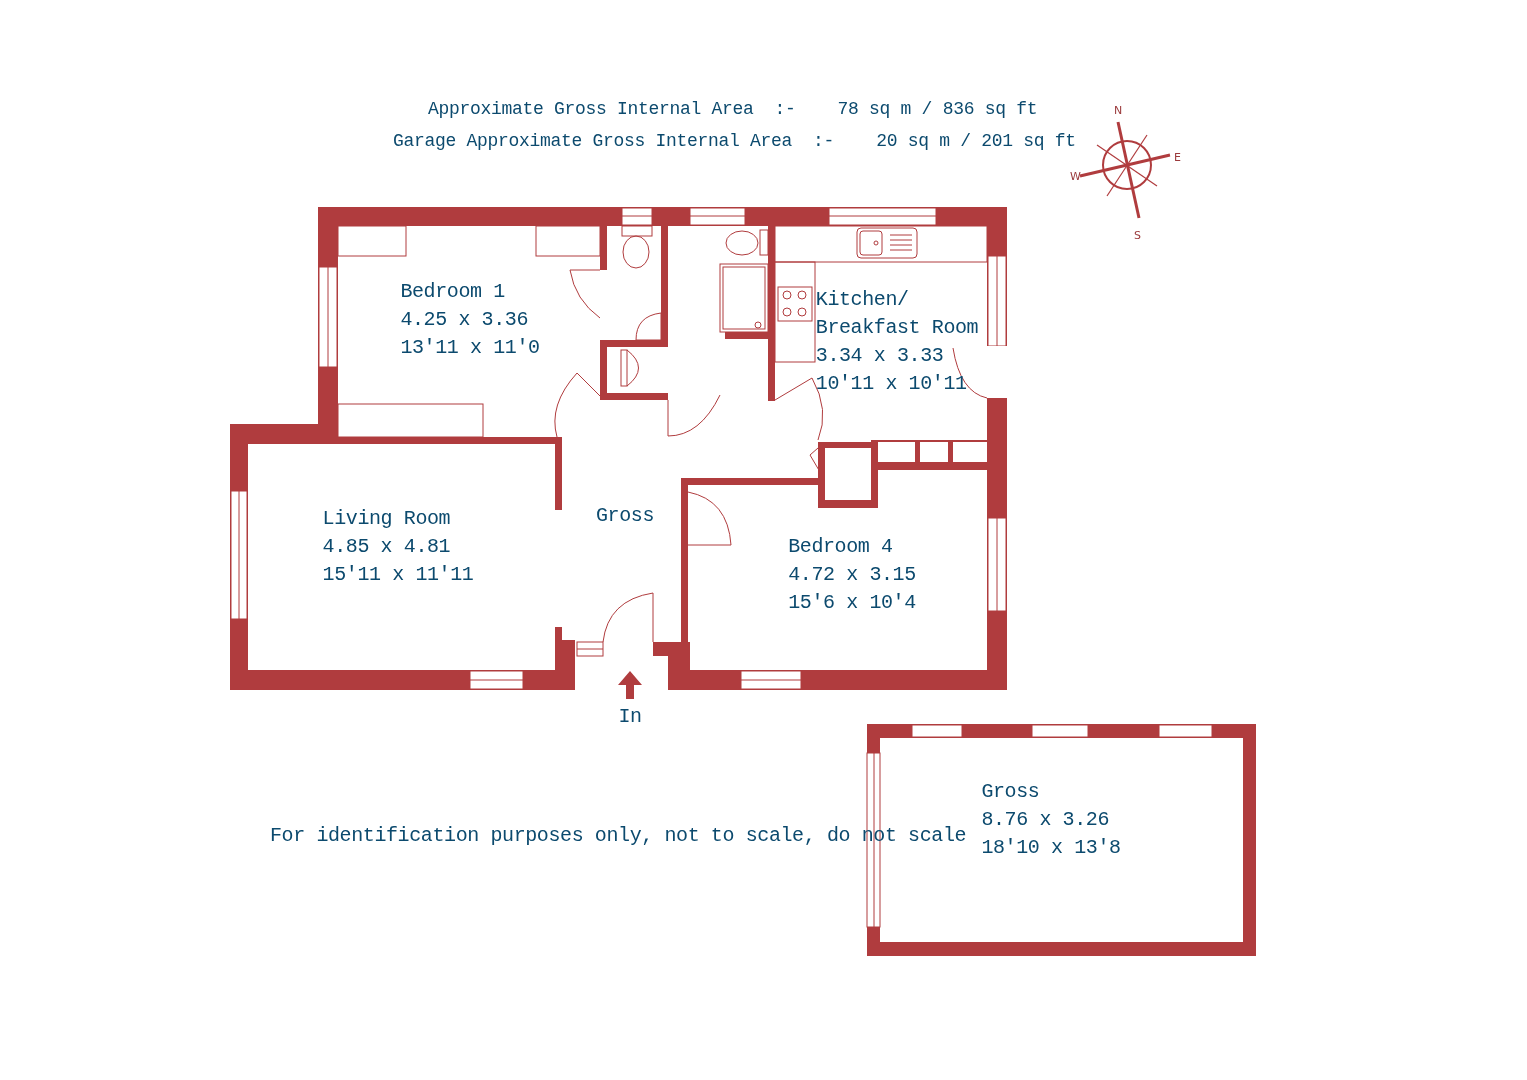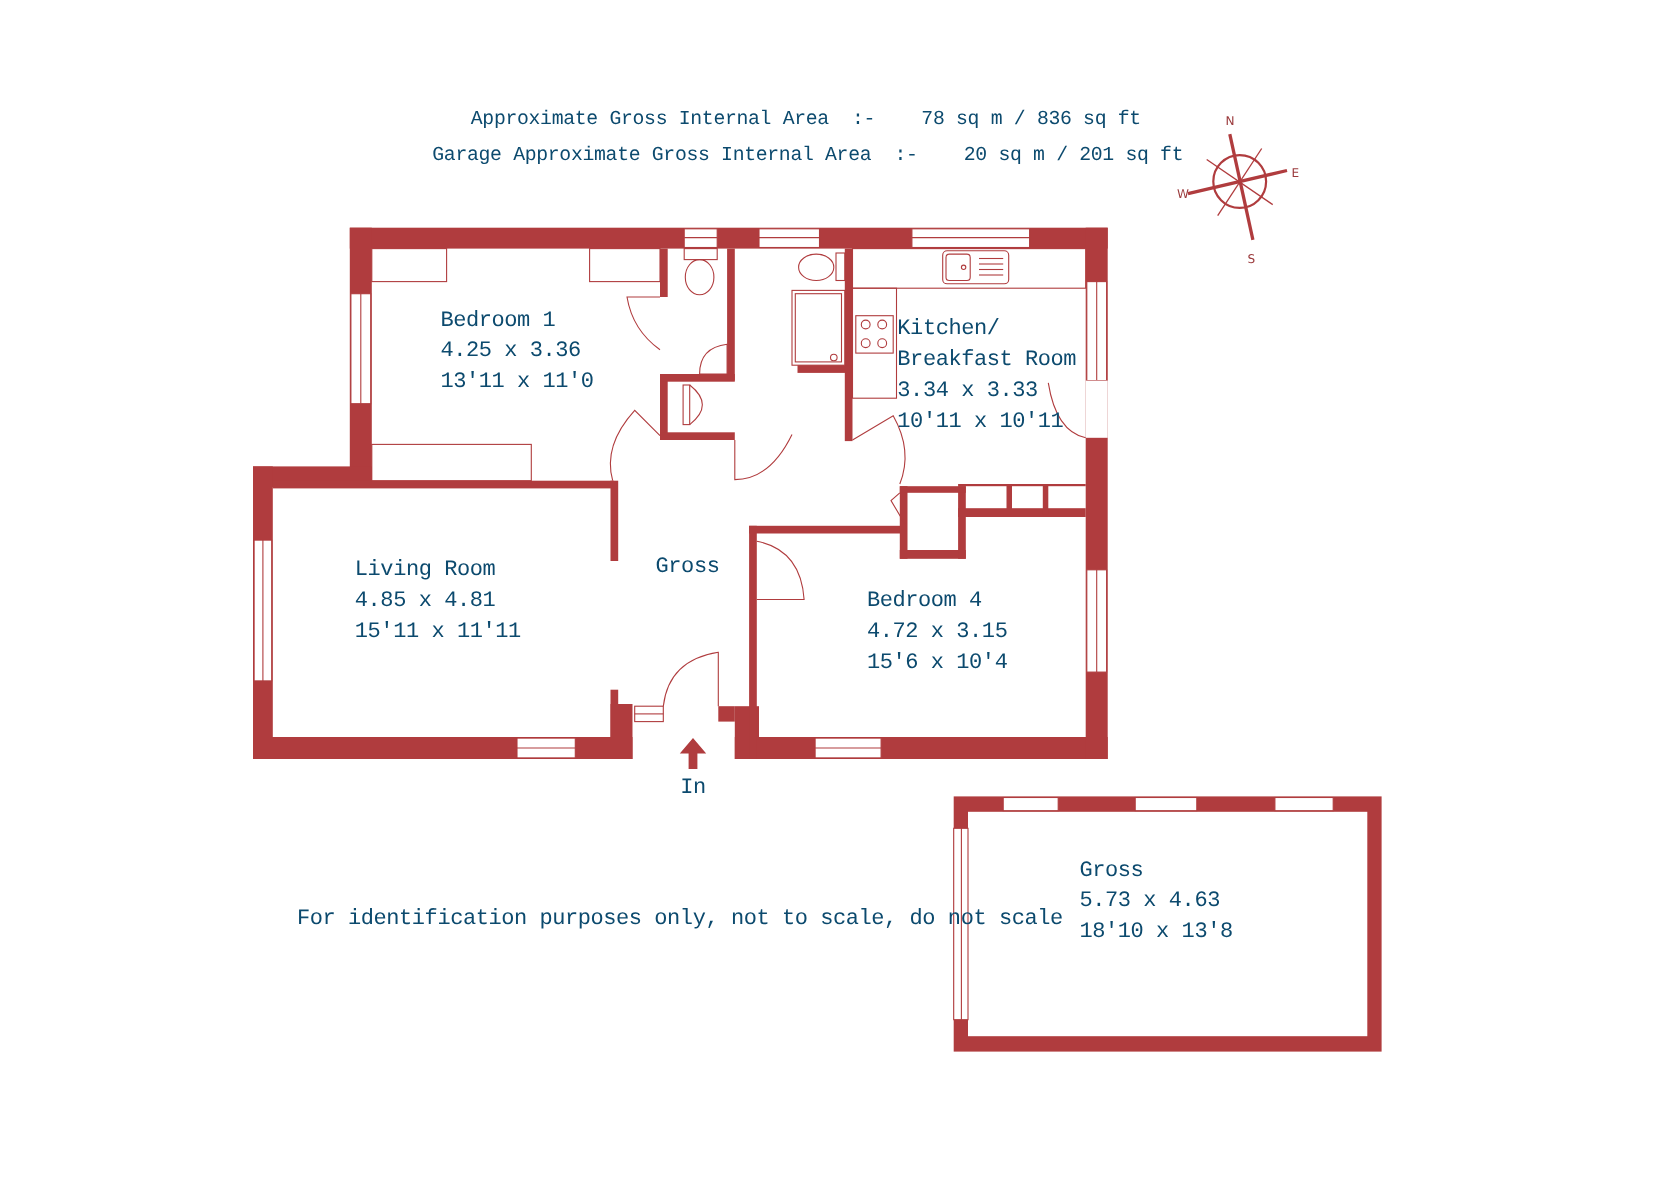--- a/index.html
+++ b/index.html
@@ -211,19 +211,19 @@
 </div>
 
 <div class="txt room-label" style="left:852px; top:533px;">
   <div>Bedroom 4</div>
   <div>4.72 x 3.15</div>
   <div>15'6 x 10'4</div>
 </div>
 
 <div class="txt room-label" style="left:1051px; top:778px;">
   <div>Gross</div>
-  <div>5.73 x 4.63</div>
+  <div>8.76 x 3.26</div>
   <div>18'10 x 13'8</div>
 </div>
 
 <div class="txt room-label" style="left:630px; top:703px;">In</div>
 
 <div class="txt note" style="left:270px; top:824px;">For identification purposes only, not to scale, do not scale</div>
 
 </body></html>

